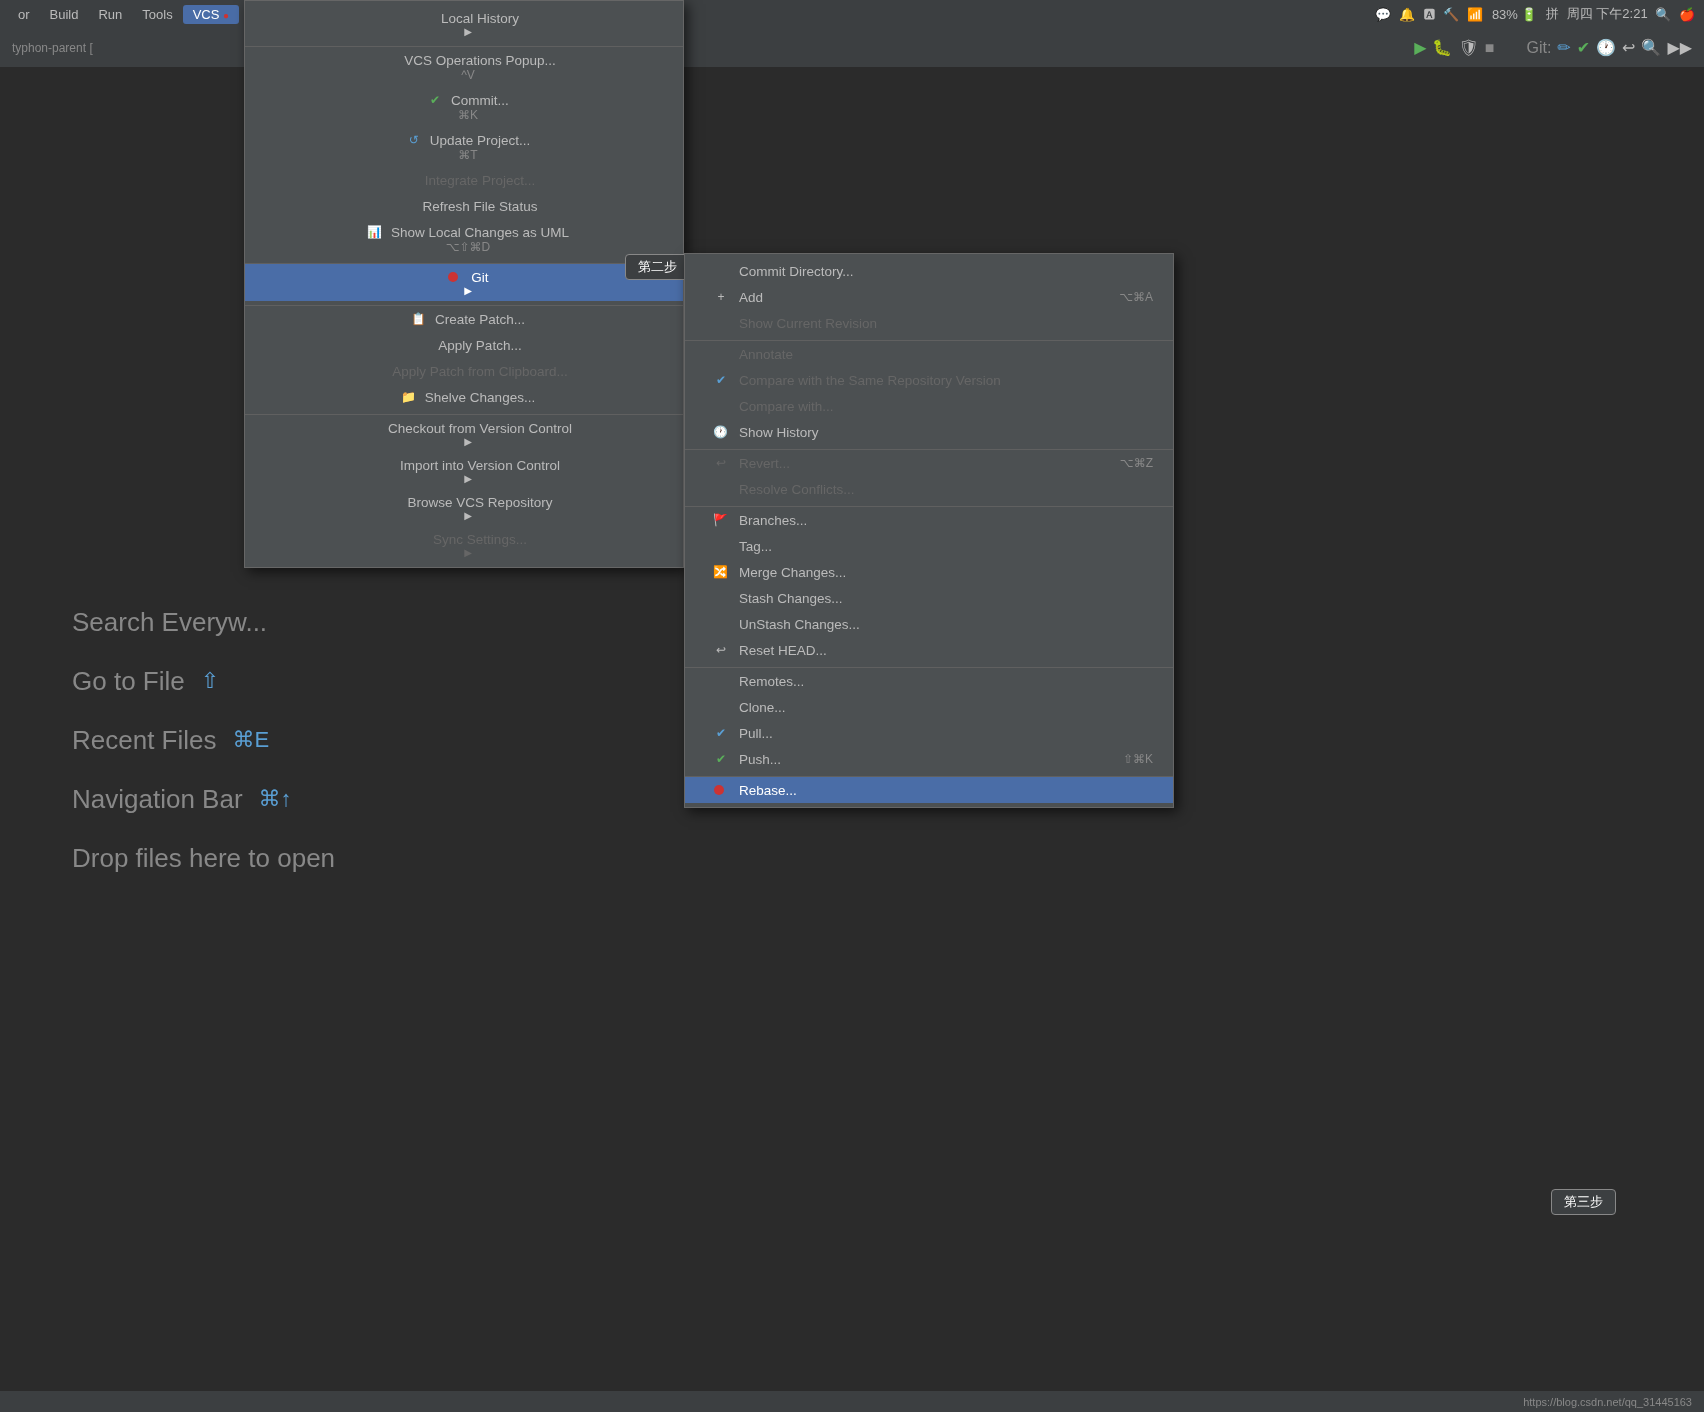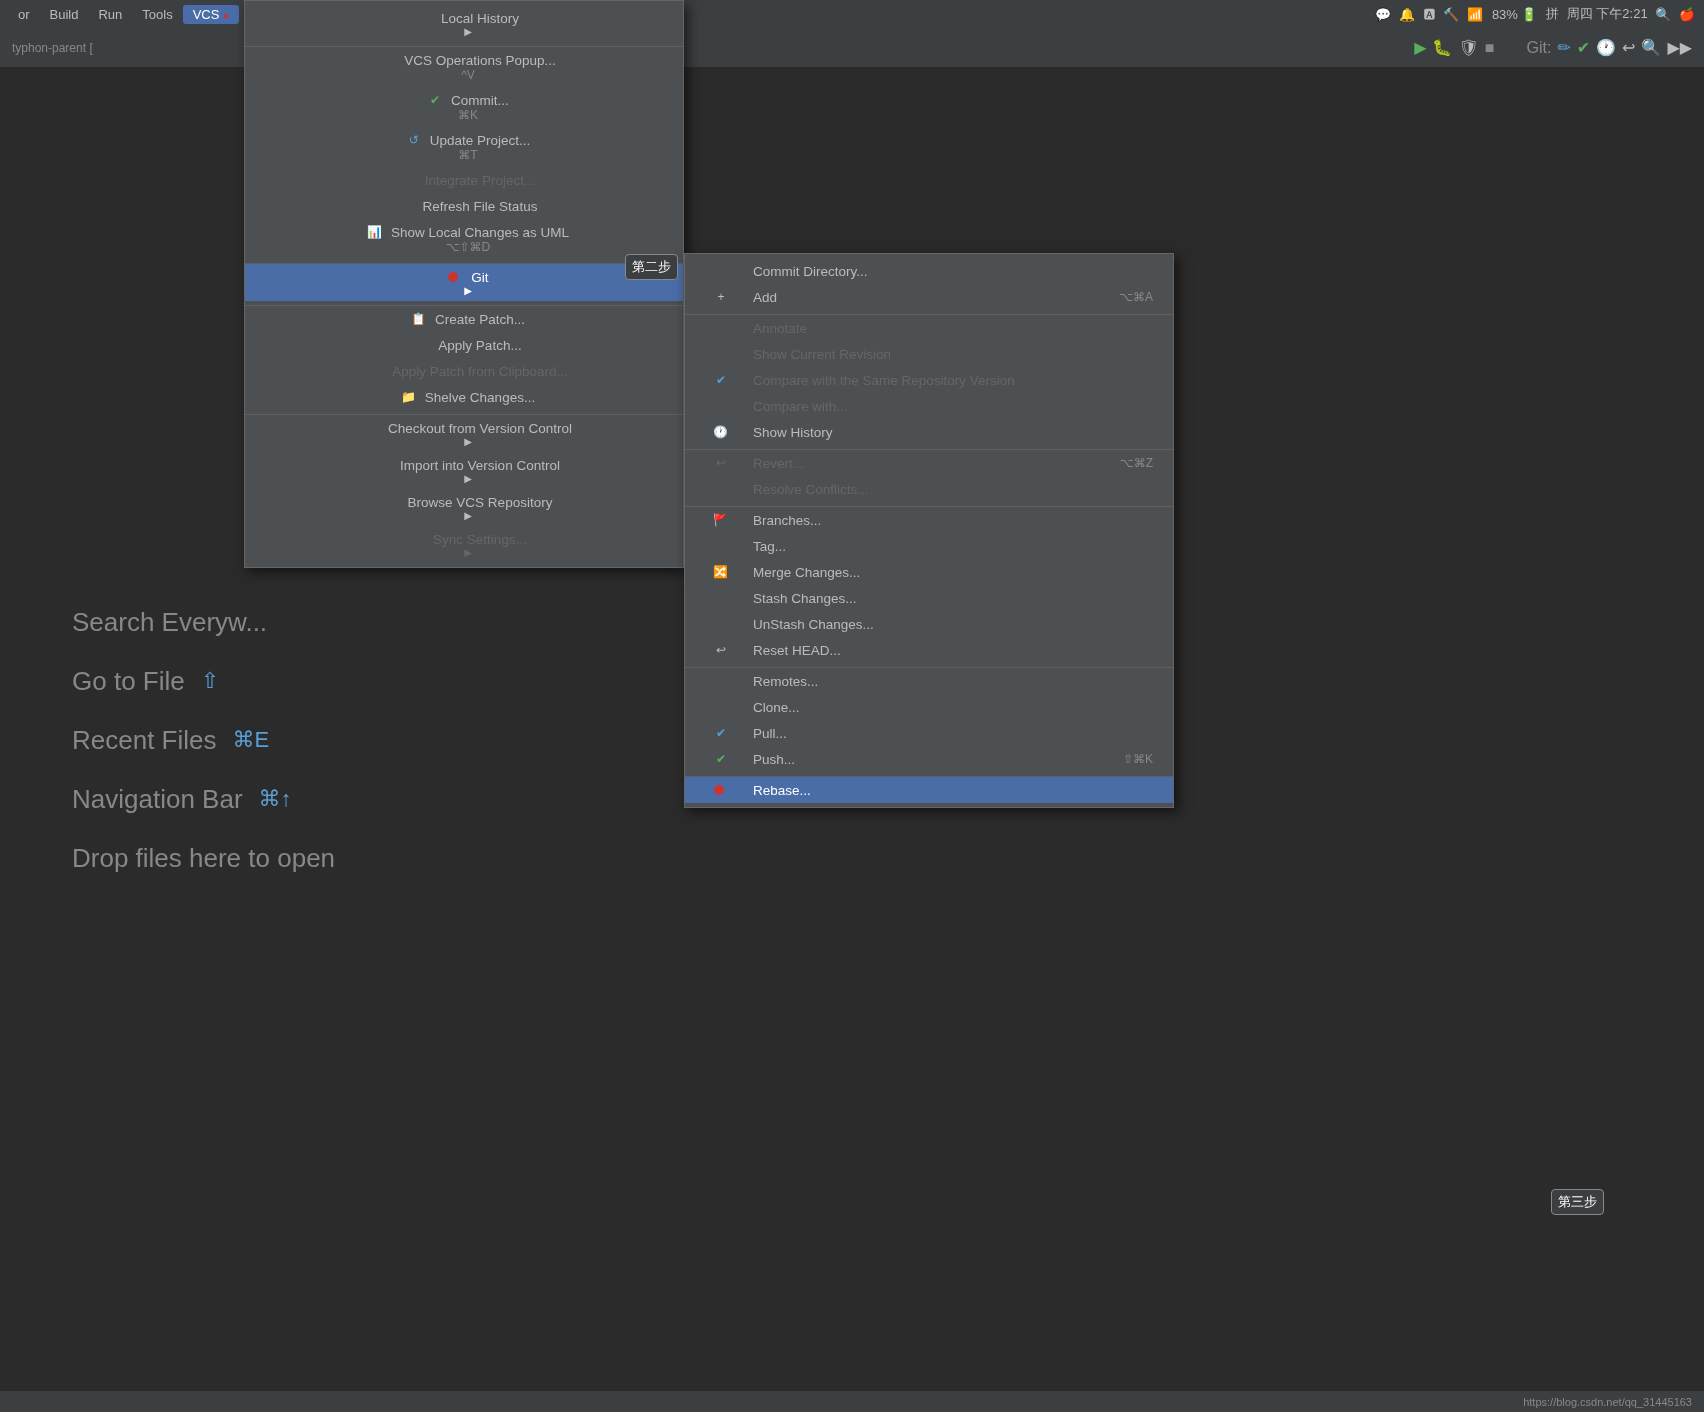--- a/index.html
+++ b/index.html
@@ -139,21 +139,21 @@
       align-items: center;
       justify-content: center;
       font-size: 12px;
     }
 
     
     .annotation-bubble {
       background: #3c3f41;
       border: 1px solid #888;
       border-radius: 4px;
-      padding: 3px 6px;
+      padding: 3px 12px;
       font-size: 13px;
       color: #ffffff;
       position: absolute;
       white-space: nowrap;
       z-index: 500;
     }
     .annotation-dot {
       width: 10px;
       height: 10px;
       background: #cc3333;
@@ -186,21 +186,21 @@
       justify-content: space-between;
       white-space: nowrap;
     }
     .submenu-item.disabled { color: #666666; cursor: default; }
     .submenu-item.highlighted { background: #4a6da7; color: #ffffff; }
     .submenu-item.separator-before { border-top: 1px solid #606060; margin-top: 4px; }
 
     .submenu-item .item-left {
       display: flex;
       align-items: center;
-      gap: 24px;
+      gap: 10px;
     }
     .submenu-item .shortcut {
       color: #888888;
       font-size: 12px;
     }
 
     
     .statusbar {
       position: absolute;
       bottom: 0;
@@ -432,31 +432,31 @@
   </div>
 
   <div class="submenu-item">
     <span class="item-left">
       <span class="menu-icon">+</span>
       <span>Add</span>
     </span>
     <span class="shortcut">⌥⌘A</span>
   </div>
 
+  <div class="submenu-item disabled">
+    <span class="item-left">
+      <span class="menu-icon"></span>
+      <span>Show Current Revision</span>
+    </span>
+  </div>
+
   <div class="submenu-item disabled separator-before">
     <span class="item-left">
       <span class="menu-icon"></span>
       <span>Annotate</span>
-    </span>
-  </div>
-
-  <div class="submenu-item disabled">
-    <span class="item-left">
-      <span class="menu-icon"></span>
-      <span>Show Current Revision</span>
     </span>
   </div>
 
   <div class="submenu-item disabled">
     <span class="item-left">
       <span class="menu-icon" style="color:#5a9fd4;">✔</span>
       <span>Compare with the Same Repository Version</span>
     </span>
   </div>
 

